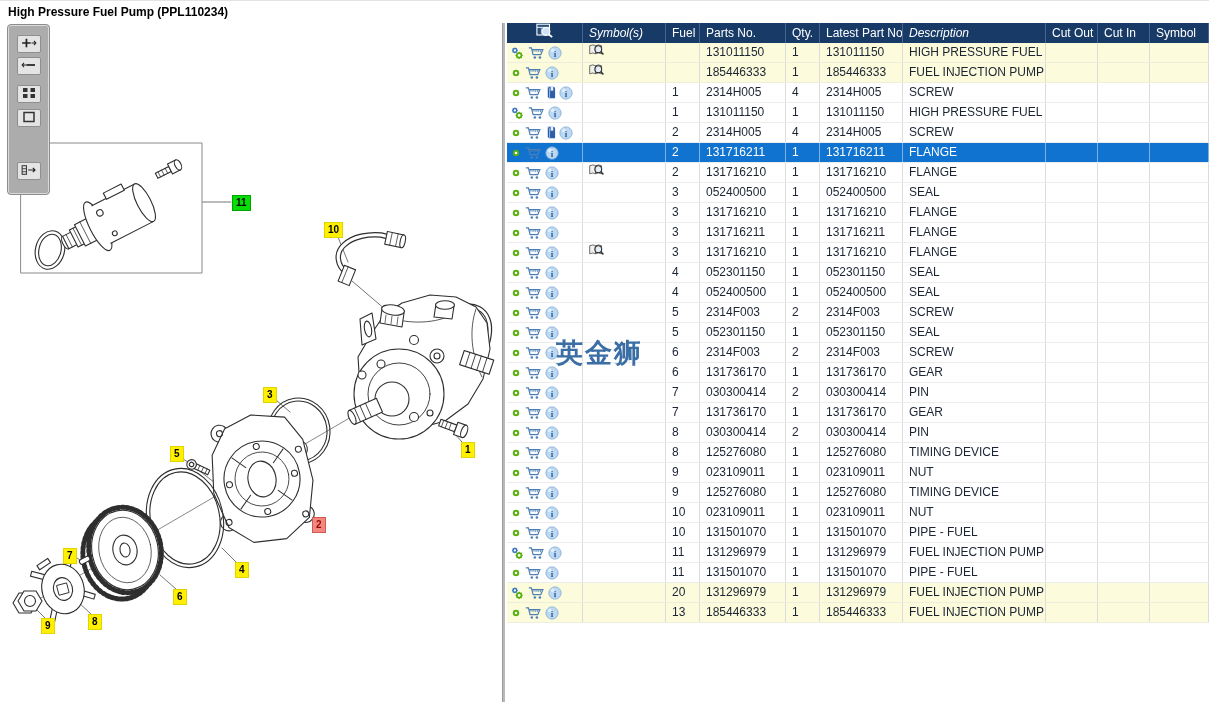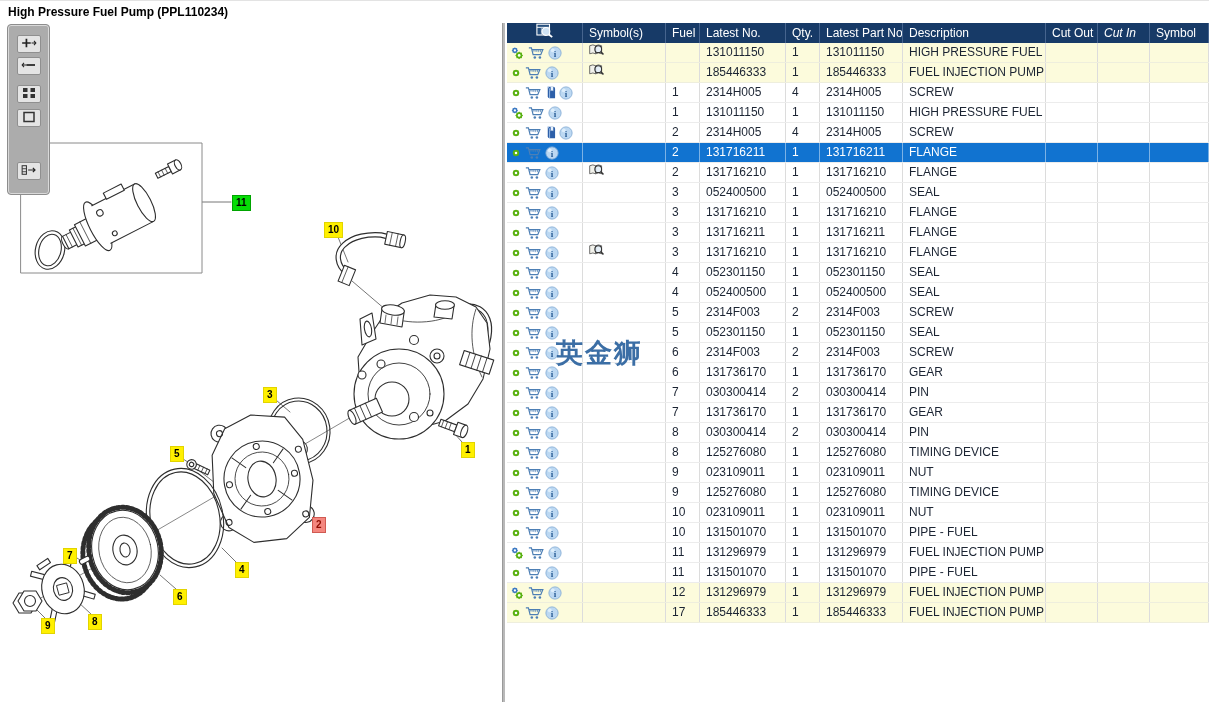--- a/index.html
+++ b/index.html
@@ -299,28 +299,28 @@
     <div class="thead" id="thead">
         <div class="th icons" style="width: 76px;">
           <span><svg width="18" height="15" viewBox="0 0 20 16">
               <rect x="1" y="1" width="14" height="12" fill="#27507f" stroke="#fff" stroke-width="1.2"></rect>
               <line x1="1" y1="4.5" x2="15" y2="4.5" stroke="#fff" stroke-width="1"></line>
               <line x1="6" y1="4.5" x2="6" y2="13" stroke="#b8cce0" stroke-width="0.8"></line>
               <circle cx="11" cy="9" r="4.4" fill="#cfe3f5" stroke="#fff" stroke-width="1.2"></circle>
               <line x1="14.4" y1="12.4" x2="18" y2="15.4" stroke="#fff" stroke-width="2"></line>
             </svg></span>
         </div>
-        <div class="th" style="width: 83px;">Symbol(s)</div>
+        <div class="th" style="width: 83px; font-style: italic;">Symbol(s)</div>
         <div class="th" style="width: 34px;">Fuel</div>
-        <div class="th" style="width: 86px;">Latest No.</div>
+        <div class="th" style="width: 86px;">Parts No.</div>
         <div class="th" style="width: 34px;">Qty.</div>
         <div class="th" style="width: 83px;">Latest Part No.</div>
-        <div class="th" style="width: 143px;">Description</div>
+        <div class="th" style="width: 143px; font-style: italic;">Description</div>
         <div class="th" style="width: 52px;">Cut Out</div>
-        <div class="th" style="width: 52px; font-style: italic;">Cut In</div>
+        <div class="th" style="width: 52px;">Cut In</div>
         <div class="th" style="width: 59px;">Symbol</div>
       </div>
     <div id="tbody">
         <div class="trow cream">
           <div class="cell icons" style="width: 76px;">
             <span class="ric">
               <svg width="15" height="14" viewBox="0 0 20 18">
                 <g transform="translate(0,0)">
                   <g fill="#3a78c2">
                     <rect x="3.5" y="2.5" width="6" height="6"></rect>
@@ -1487,21 +1487,21 @@
             </span>
             <span class="ric">
               <svg width="14" height="14" viewBox="0 0 16 16">
                 <circle cx="8" cy="8" r="7" fill="#bcd8f2" stroke="#86aed6"></circle>
                 <circle cx="5.5" cy="5" r="2.2" fill="#ddeefc"></circle>
                 <text x="8" y="12" font-size="10.5" font-weight="bold" text-anchor="middle" fill="#2b5e96" font-family="Liberation Serif, serif">i</text>
               </svg>
             </span>
           </div>
           <div class="cell sym" style="width: 83px;"></div>
-          <div class="cell" style="width: 34px;">12</div>
+          <div class="cell" style="width: 34px;">20</div>
           <div class="cell" style="width: 86px;">131296979</div>
           <div class="cell" style="width: 34px;">1</div>
           <div class="cell" style="width: 83px;">131296979</div>
           <div class="cell" style="width: 143px;">FUEL INJECTION PUMP KIT</div>
           <div class="cell" style="width: 52px;"></div>
           <div class="cell" style="width: 52px;"></div>
           <div class="cell" style="width: 59px;"></div>
         </div>
         <div class="trow cream">
           <div class="cell icons" style="width: 76px;">
@@ -1527,21 +1527,21 @@
             </span>
             <span class="ric">
               <svg width="14" height="14" viewBox="0 0 16 16">
                 <circle cx="8" cy="8" r="7" fill="#bcd8f2" stroke="#86aed6"></circle>
                 <circle cx="5.5" cy="5" r="2.2" fill="#ddeefc"></circle>
                 <text x="8" y="12" font-size="10.5" font-weight="bold" text-anchor="middle" fill="#2b5e96" font-family="Liberation Serif, serif">i</text>
               </svg>
             </span>
           </div>
           <div class="cell sym" style="width: 83px;"></div>
-          <div class="cell" style="width: 34px;">17</div>
+          <div class="cell" style="width: 34px;">13</div>
           <div class="cell" style="width: 86px;">185446333</div>
           <div class="cell" style="width: 34px;">1</div>
           <div class="cell" style="width: 83px;">185446333</div>
           <div class="cell" style="width: 143px;">FUEL INJECTION PUMP KIT</div>
           <div class="cell" style="width: 52px;"></div>
           <div class="cell" style="width: 52px;"></div>
           <div class="cell" style="width: 59px;"></div>
         </div>
       </div>
   </div>

